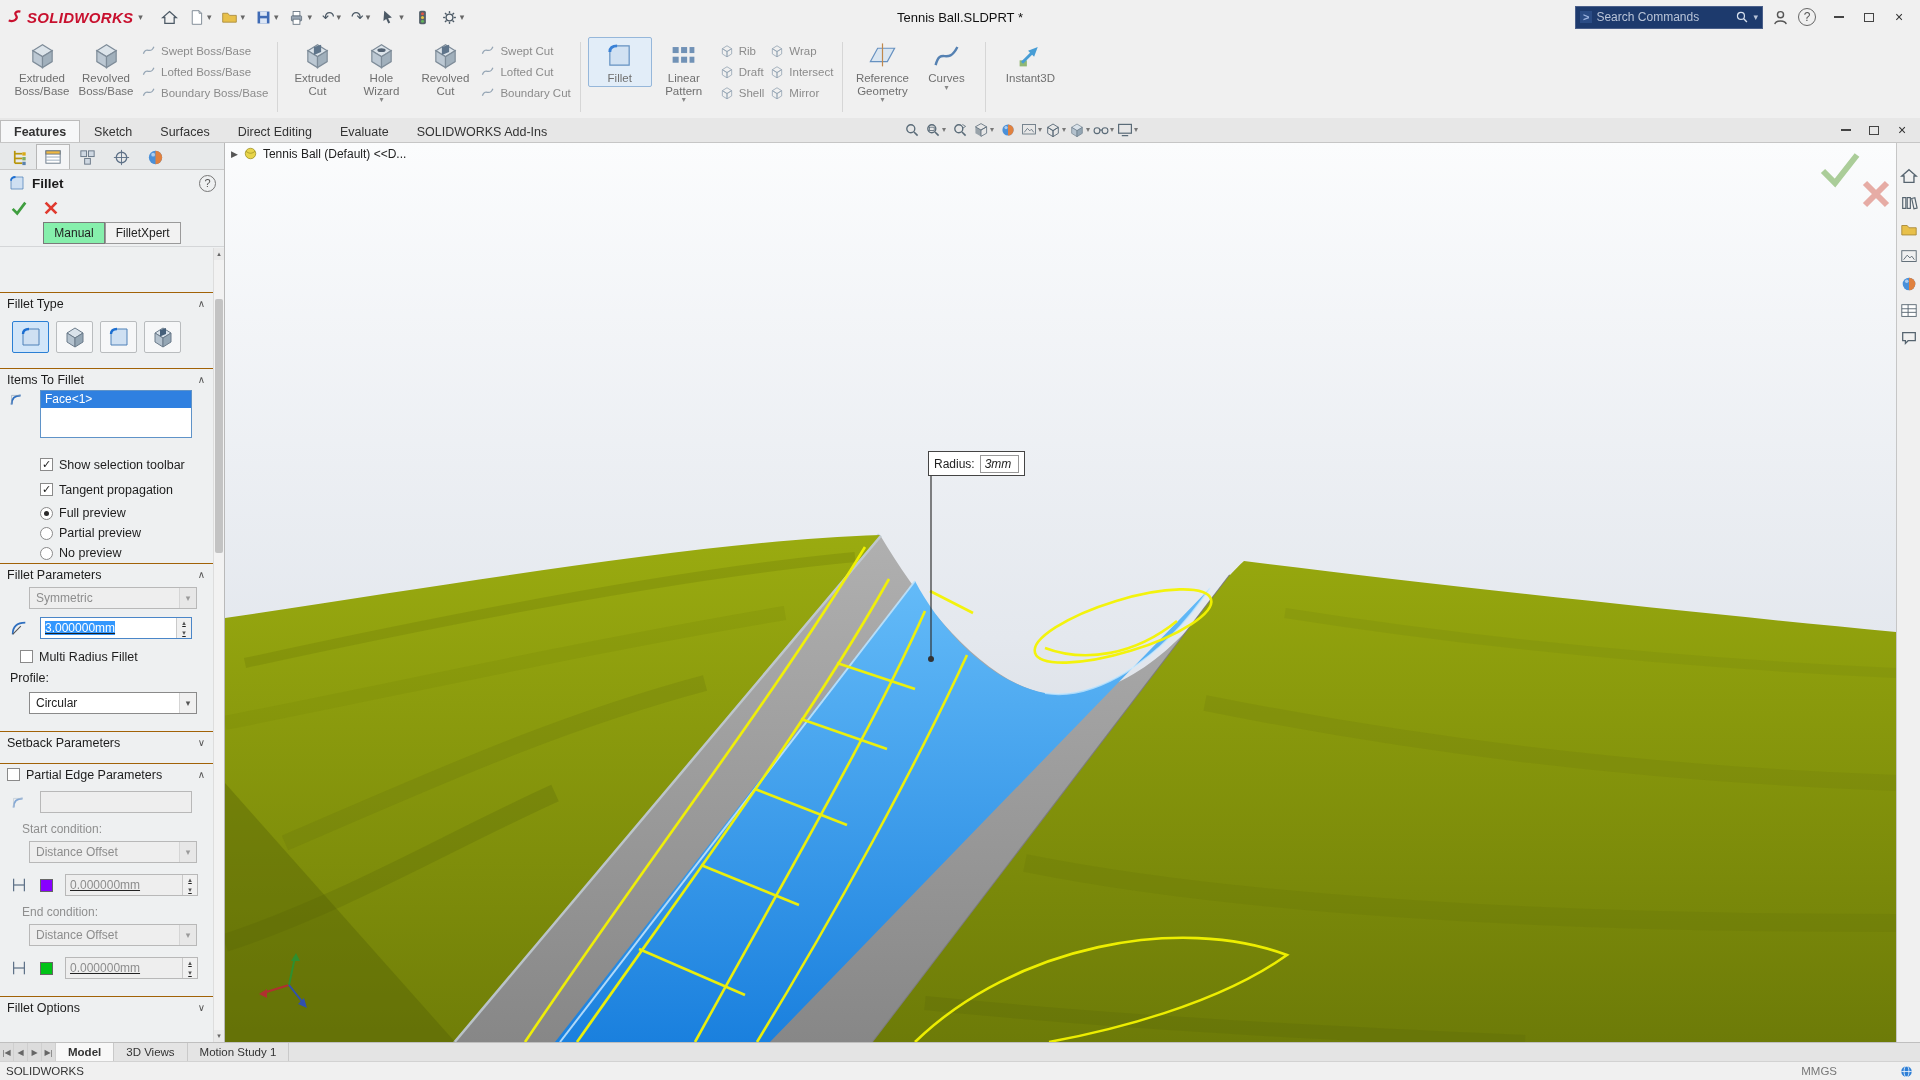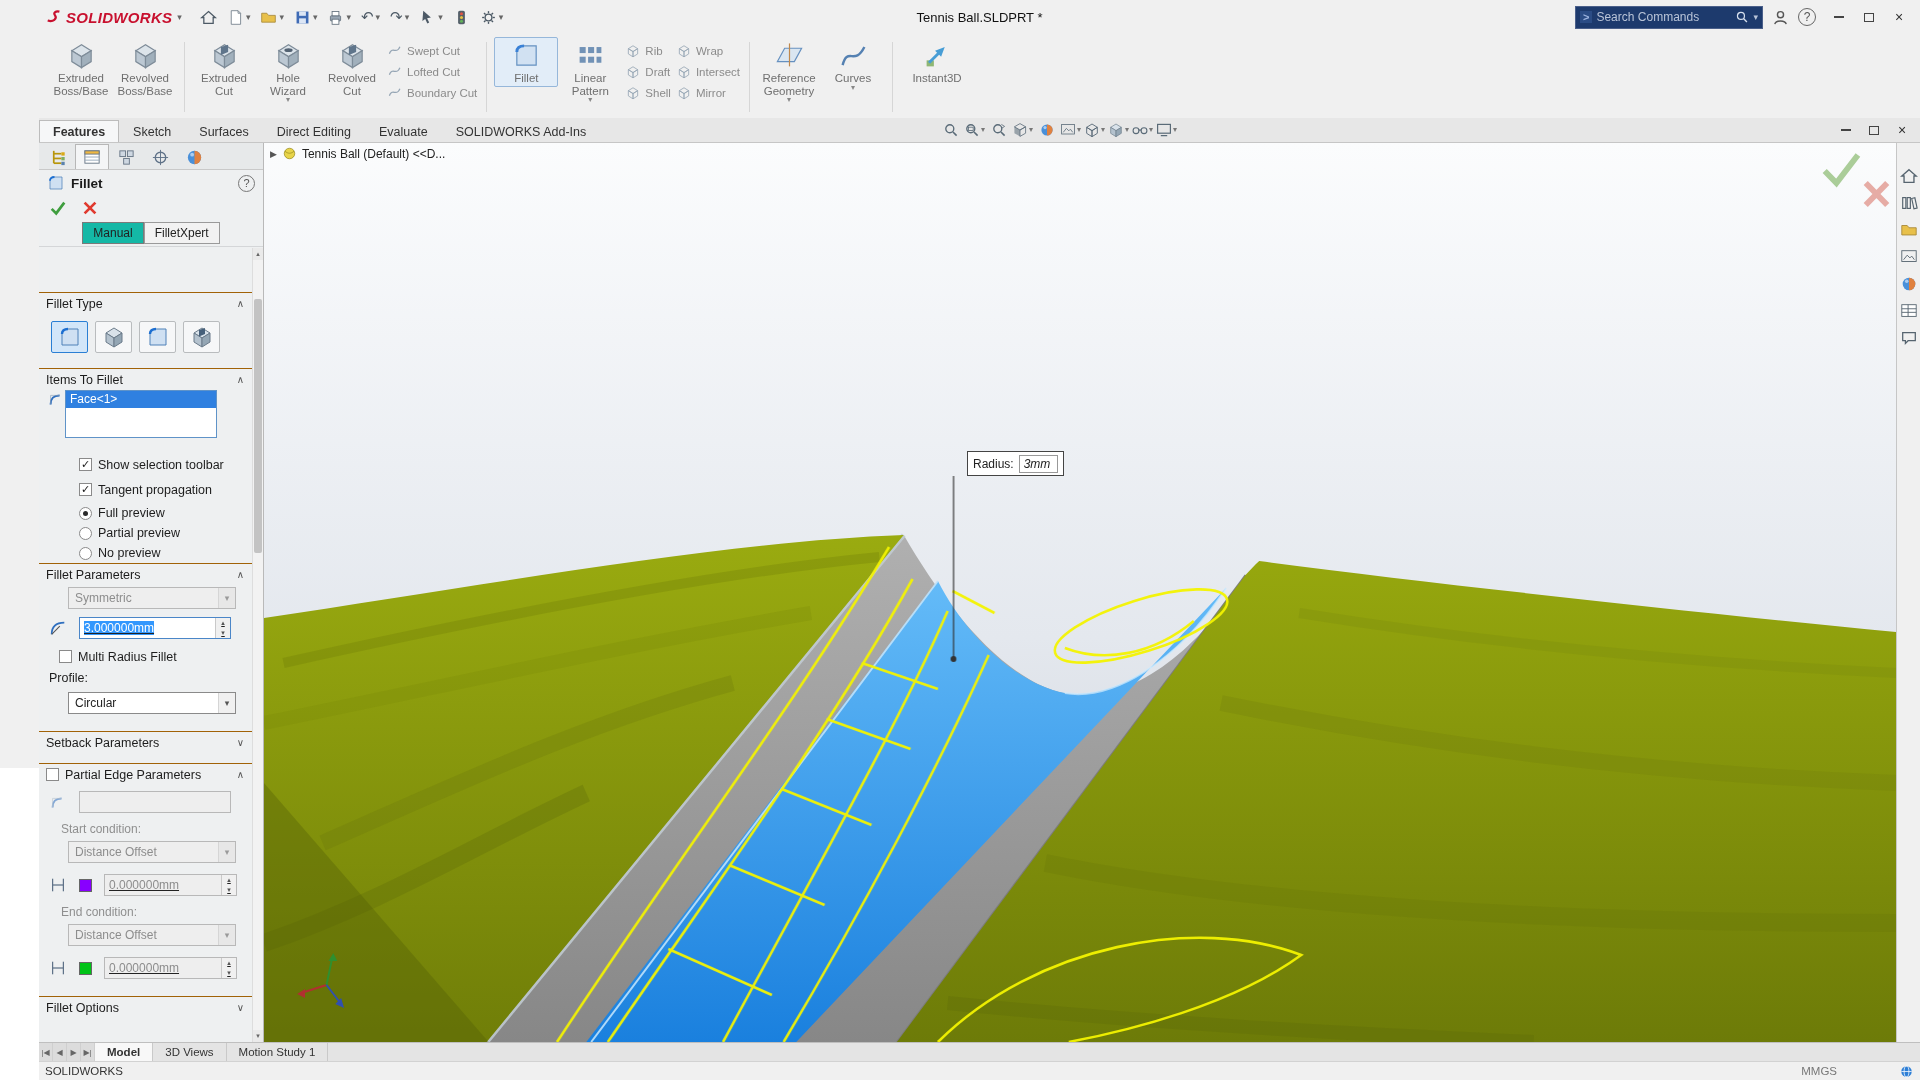--- a/index.html
+++ b/index.html
@@ -1,17 +1,17 @@
 <!DOCTYPE html>
 <html><head>
 <meta charset="utf-8">
 <style>
 * { margin:0; padding:0; box-sizing:border-box; }
 html,body { width:1920px; height:1080px; overflow:hidden; font-family:"Liberation Sans",sans-serif; font-size:13px; color:#222; user-select:none; }
-#app { position:relative; width:1920px; height:768px; background:#f0f0f0;padding-left:39px; }
+#app { position:relative; width:1920px; height:768px; background:#f0f0f0; }
 
 
 .titlebar { height:34px; background:#f0f0f0; display:flex; align-items:center; padding:0 6px; position:relative; }
 .logo { display:flex; align-items:center; gap:3px; margin-right:14px; }
 .logo-mark { width:18px; height:18px; }
 .logo-text { color:#c8102e; font-weight:bold; font-style:italic; font-size:15px; letter-spacing:.3px; }
 .caret { font-size:9px; color:#666; margin-left:2px; }
 .qat { display:flex; align-items:center; gap:2px; }
 .qbtn { height:26px; display:flex; align-items:center; padding:0 4px; border-radius:2px; color:#444; }
 .qic { width:17px; height:17px; color:#4d5a66; }
@@ -63,30 +63,30 @@
 .pm-tab { width:34px; height:25px; display:flex; align-items:center; justify-content:center; border:1px solid transparent; border-bottom:none; }
 .pm-tab svg { width:19px; height:19px; }
 .pm-tab.active { background:#f4f5f6; border-color:#b7b7b7; }
 .pm-header { height:26px; display:flex; align-items:center; gap:6px; padding:0 8px; }
 .pm-title { font-weight:bold; font-size:13.5px; color:#1a1a1a; flex:1; }
 .pm-help { width:17px; height:17px; border:1.5px solid #777; border-radius:50%; font-size:11px; color:#555; display:flex; align-items:center; justify-content:center; }
 .pm-okbar { height:24px; display:flex; align-items:center; gap:14px; padding:0 10px; }
 .okic { width:18px; height:18px; }
 .pm-modes { height:27px; display:flex; align-items:center; justify-content:center; gap:0; border-bottom:1px solid #d4d6d8; }
 .mode { font-family:"Liberation Sans",sans-serif; font-size:12px; padding:3px 10px; border:1px solid #9a9a9a; background:#f2f2f2; color:#222; }
-.mode.active { background:#14b8a6; border-color:#7a7a7a; }
+.mode.active { background:#86efac; border-color:#7a7a7a; }
 .pm-scroll { position:absolute; top:105px; bottom:0; left:0; right:11px; overflow:hidden; }
 .sec-h { height:22px; display:flex; align-items:center; padding:0 8px 0 7px; border-top:1px solid #a16207; font-size:12.5px; color:#1c1c1c; gap:6px; }
 .sec-h .lbl { flex:1; }
 .chev { color:#555; font-size:10px; }
 .ftype-row { display:flex; gap:7px; padding:3px 0 3px 12px; height:38px; align-items:center; }
 .ftbtn { width:37px; height:32px; border:1px solid #b9bcbe; background:#f6f7f8; border-radius:2px; display:flex; align-items:center; justify-content:center; }
 .ftbtn svg { width:24px; height:24px; }
 .ftbtn.sel { border-color:#2a7fd4; background:#d2e6f9; }
-.items-row { display:flex; gap:0; padding-left:8px; align-items:flex-start; }
+.items-row { display:flex; gap:14px; padding-left:8px; align-items:flex-start; }
 .ic18 { width:18px; height:18px; flex:none; }
 .listbox { width:152px; height:48px; background:#fff; border:1px solid #5f93c8; font-size:12px; }
 .sel-row { background:#2f80e0; color:#fff; padding:1px 4px; height:17px; }
 .cbrow { display:flex; align-items:center; gap:6px; padding-left:40px; height:21px; font-size:12.5px; color:#1d1d1d; }
 .cbrow.ind2 { padding-left:20px; }
 .cb { width:13px; height:13px; border:1px solid #8a8a8a; background:#fff; display:inline-flex; align-items:center; justify-content:center; flex:none; }
 .cb .ck { font-style:normal; font-size:11px; line-height:11px; color:#1a1a1a; }
 .rbrow { display:flex; align-items:center; gap:6px; padding-left:40px; height:20px; font-size:12.5px; color:#1d1d1d; }
 .rb { width:13px; height:13px; border:1px solid #8a8a8a; border-radius:50%; background:#fff; position:relative; flex:none; }
 .rb.on::after { content:""; position:absolute; inset:3px; border-radius:50%; background:#2b2b2b; }
@@ -447,20 +447,40 @@
             <use href="#sym-cube"></use>
           </svg>
           <span>Extruded Boss/Base</span>
         </div>
       <div class="bigbtn">
           <svg class="ic-lg">
             <use href="#sym-cube"></use>
           </svg>
           <span>Revolved Boss/Base</span>
         </div>
+      <div class="smallcol">
+        <div class="smallbtn">
+            <svg class="ic-sm">
+              <use href="#sym-sweepsm"></use>
+            </svg>
+            <span>Swept Boss/Base</span>
+          </div>
+        <div class="smallbtn">
+            <svg class="ic-sm">
+              <use href="#sym-sweepsm"></use>
+            </svg>
+            <span>Lofted Boss/Base</span>
+          </div>
+        <div class="smallbtn">
+            <svg class="ic-sm">
+              <use href="#sym-sweepsm"></use>
+            </svg>
+            <span>Boundary Boss/Base</span>
+          </div>
+      </div>
     </div>
     <div class="rsep"></div>
     <div class="rgroup">
       <div class="bigbtn">
           <svg class="ic-lg">
             <use href="#sym-cubecut"></use>
           </svg>
           <span>Extruded Cut</span>
         </div>
       <div class="bigbtn">

